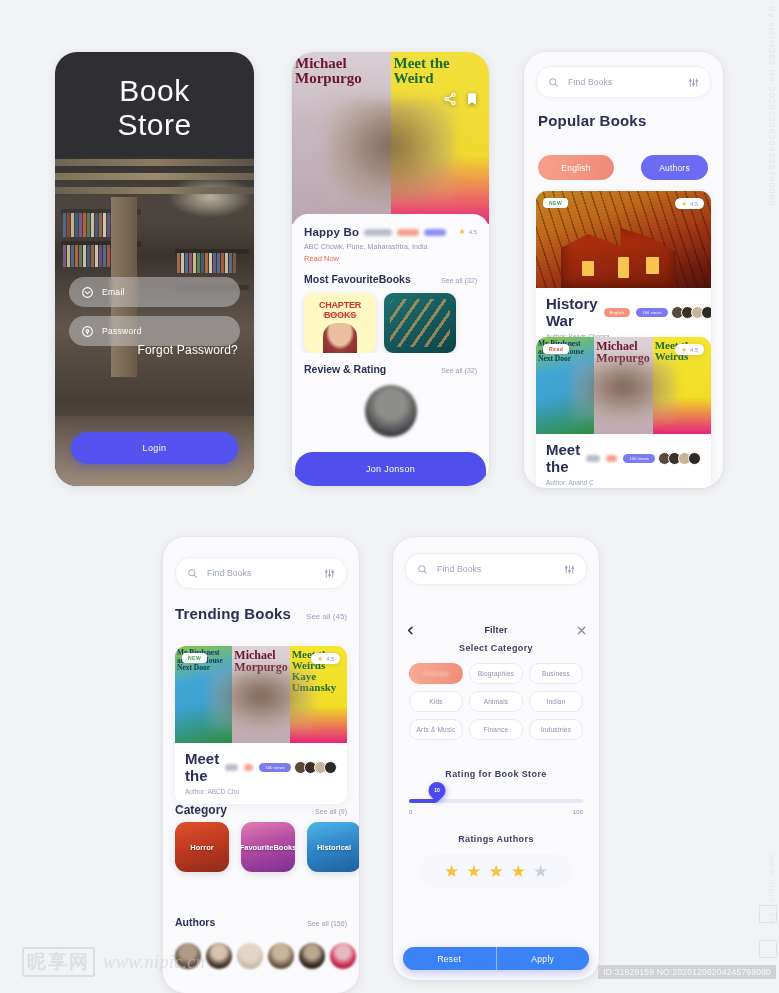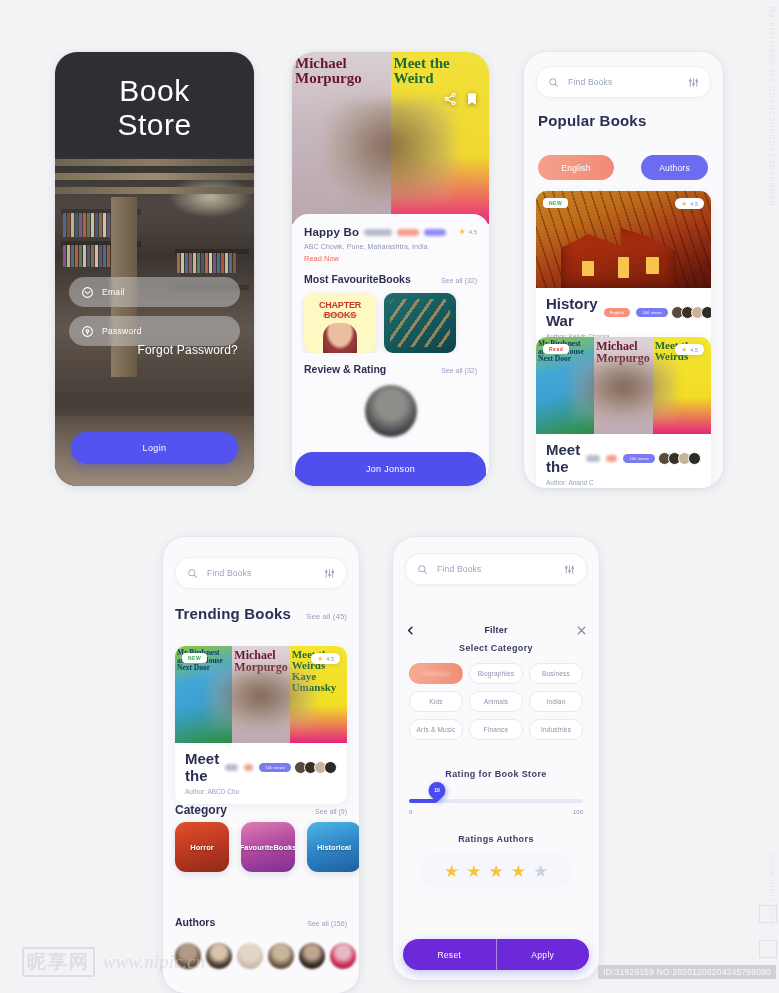--- a/index.html
+++ b/index.html
@@ -305,22 +305,22 @@
     font-family:"Liberation Sans",sans-serif;font-size:6px;color:#8a90ab;
   }
   .starbox{
     position:absolute;left:26px;right:26px;top:317px;height:34px;
     background:#f6f7fc;border-radius:17px;
     display:flex;align-items:center;justify-content:center;gap:7px;
   }
   .starbox .st{font-size:17px;line-height:1;color:#f7c33c;}
   .starbox .st.off{color:#ccd0de;}
   .btn-row{
-    position:absolute;left:10px;right:10px;bottom:10px;height:31px;
-    display:flex;border-radius:16px;overflow:hidden;background:#6d28d9;
+    position:absolute;left:10px;right:10px;bottom:10px;height:23px;
+    display:flex;border-radius:16px;overflow:hidden;background:#3b82f6;
     box-shadow:0 3px 10px rgba(70,70,230,.3);
   }
   .btn-row div{
     flex:1;display:flex;align-items:center;justify-content:center;color:#fff;
     font-family:"Liberation Sans",sans-serif;font-size:8.5px;letter-spacing:.3px;
   }
   .btn-row .sep{flex:none;width:1px;background:rgba(255,255,255,.45);}
 
   
   .wm-vert{

